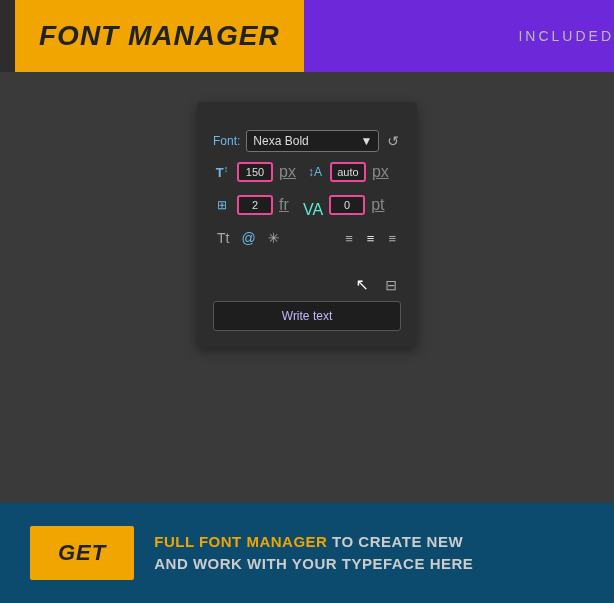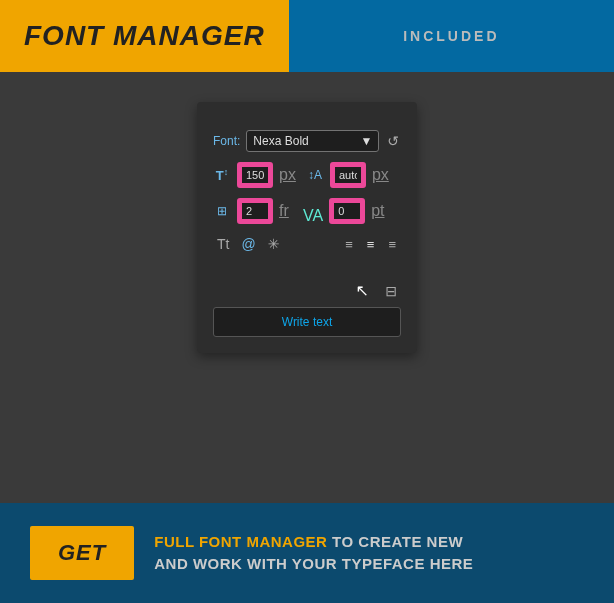--- a/index.html
+++ b/index.html
@@ -18,46 +18,46 @@
       display: flex;
       flex-direction: column;
     }
 
     
     .header {
       display: flex;
       align-items: stretch;
       height: 72px;
       background: #2d2d2d;
+      padding-left: 15px;
     }
 
     .header-title {
       background: #f0a500;
       padding: 0 24px;
       display: flex;
       align-items: center;
       flex: 0 0 auto;
     }
 
     .header-title span {
       font-size: 28px;
       font-weight: 900;
       color: #222;
       letter-spacing: 1px;
       text-transform: uppercase;
       font-style: italic;
     }
 
     .header-badge {
-      background: #0369a1;
+      background: #6d28d9;
       flex: 1;
       display: flex;
       align-items: center;
-      justify-content: center;
-      font-weight: bold;
+      justify-content: flex-end;
     }
 
     .header-badge span {
       color: #bbb;
       font-size: 14px;
       letter-spacing: 3px;
       text-transform: uppercase;
     }
 
     
@@ -138,27 +138,27 @@
 
     .fm-icon {
       color: #6bb8e8;
       font-size: 14px;
       min-width: 18px;
       text-align: center;
     }
 
     .fm-input {
       background: #1e1e1e;
-      border: 5px solid #ec4899;
+      border: 2px solid #ec4899;
       border-radius: 3px;
       color: #ddd;
       font-size: 11px;
       padding: 2px 4px;
       width: 36px;
-      text-align: left;
+      text-align: center;
     }
 
     .fm-unit {
       color: #888;
       font-size: 16px;
       min-width: 14px;
       text-decoration: underline;
     }
 
     .fm-tool-btn {
@@ -193,21 +193,21 @@
       font-size: 14px;
       padding: 3px 4px;
     }
 
     
     .write-text-btn {
       width: 100%;
       background: #1e1e1e;
       border: 1px solid #555;
       border-radius: 3px;
-      color: #0ea5e9;
+      color: #c4b5fd;
       font-size: 12px;
       padding: 7px;
       cursor: pointer;
       text-align: center;
     }
 
     
     .cursor-indicator {
       display: flex;
       align-items: center;

